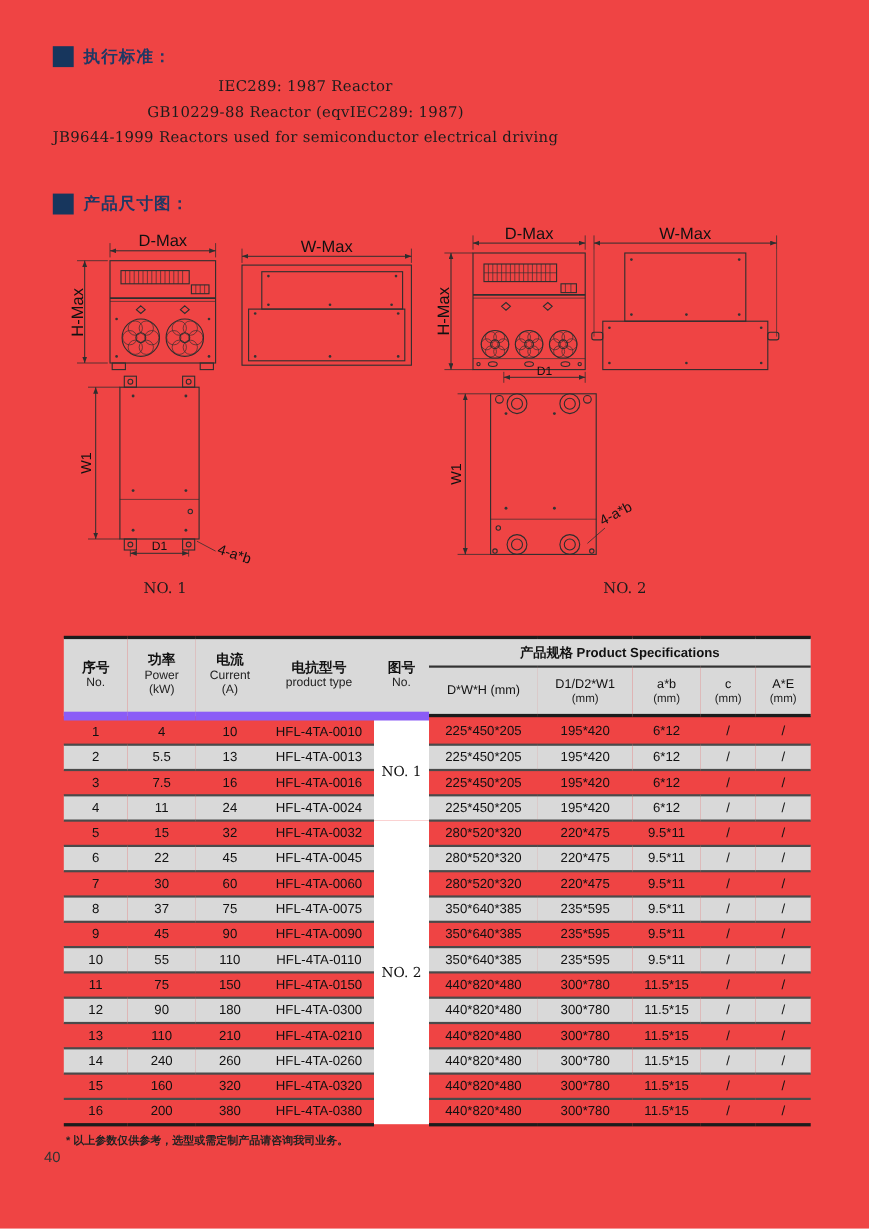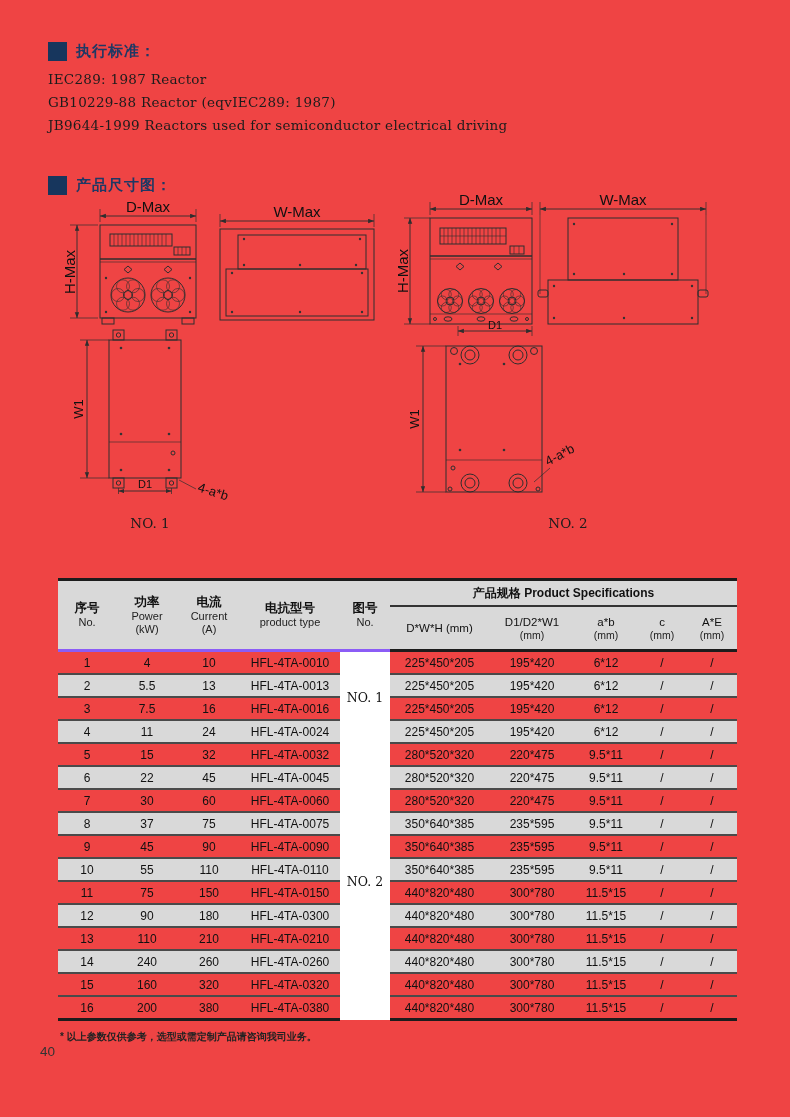--- a/index.html
+++ b/index.html
@@ -3,43 +3,43 @@
 <meta charset="utf-8">
 <style>
   html,body{margin:0;padding:0;background:#ffffff;}
   .page{position:relative;width:790px;height:1117px;background:#ef4444;overflow:hidden;
         font-family:"Liberation Sans",sans-serif;color:#111;}
   
   .sec{position:absolute;left:48px;}
   .sec-head{display:flex;align-items:center;gap:9px;}
   .bullet{width:19px;height:19px;background:#17365d;flex:0 0 auto;}
   .sec-title{margin:0;font-size:15px;font-weight:bold;color:#1f3864;letter-spacing:1px;}
-  .std-lines{margin-top:7px;}
+  .std-lines{margin-top:7px;text-align:center;}
   .std-lines p{margin:0;font-family:"DejaVu Serif",serif;font-size:13.5px;line-height:23px;
                color:#1c1c1c;letter-spacing:.3px;white-space:nowrap;}
   
-  .diagrams{position:absolute;left:0;top:192px;width:790px;height:350px;}
+  .diagrams{position:absolute;left:0;top:204px;width:790px;height:350px;}
   .dwg{position:absolute;overflow:visible;}
   .ln{stroke:#2e2e2e;stroke-width:1;fill:none;}
   .ln2{stroke:#2e2e2e;stroke-width:1.6;fill:none;}
   .thin{stroke:#2e2e2e;stroke-width:.6;fill:none;}
   .dim{stroke:#2e2e2e;stroke-width:.9;fill:none;marker-start:url(#dimArr);marker-end:url(#dimArr);}
   .ext{stroke:#2e2e2e;stroke-width:.7;fill:none;}
   .dot{fill:#333;stroke:none;}
   .dimlbl{font-family:"Liberation Sans",sans-serif;font-size:15px;fill:#111;}
   .dimlbl-sm{font-family:"Liberation Sans",sans-serif;font-size:11px;fill:#111;}
   .dimlbl-md{font-family:"Liberation Sans",sans-serif;font-size:13px;fill:#111;}
   .dcap{position:absolute;width:64px;text-align:center;font-family:"DejaVu Serif",serif;
         font-size:13.5px;color:#1c1c1c;}
   
   table.spec{border-collapse:collapse;table-layout:fixed;position:absolute;left:58px;top:578px;
              width:679px;border-top:3px solid #1c1c1c;}
   table.spec th,table.spec td{padding:0;}
   thead th{background:#d9d9d9;font-weight:normal;vertical-align:middle;}
-  .h1 th[rowspan]{border-bottom:3px solid #8b5cf6;}
+  .h1 th[rowspan]{border-bottom:8px solid #8b5cf6;}
   .spec-title{font-size:12px;font-weight:bold;color:#111;height:24px;border-bottom:2px solid #333;}
   .h2 th{height:42px;border-bottom:3px solid #1c1c1c;}
   th .zh{font-size:12.5px;font-weight:bold;color:#111;line-height:15px;}
   th .en{font-size:11px;color:#222;line-height:13px;}
   th .sp1{font-size:11.5px;color:#111;line-height:14px;}
   th .sp2{font-size:10.5px;color:#222;line-height:12px;}
   tbody td{text-align:center;height:21px;font-size:12px;color:#111;border-bottom:2px solid #4a4a4a;}
   tbody tr.shade td{background:#d9d9d9;}
   tbody td.fig-cell{border-bottom:none;background:#fff;font-family:"DejaVu Serif",serif;
                     font-size:12.5px;vertical-align:middle;}

